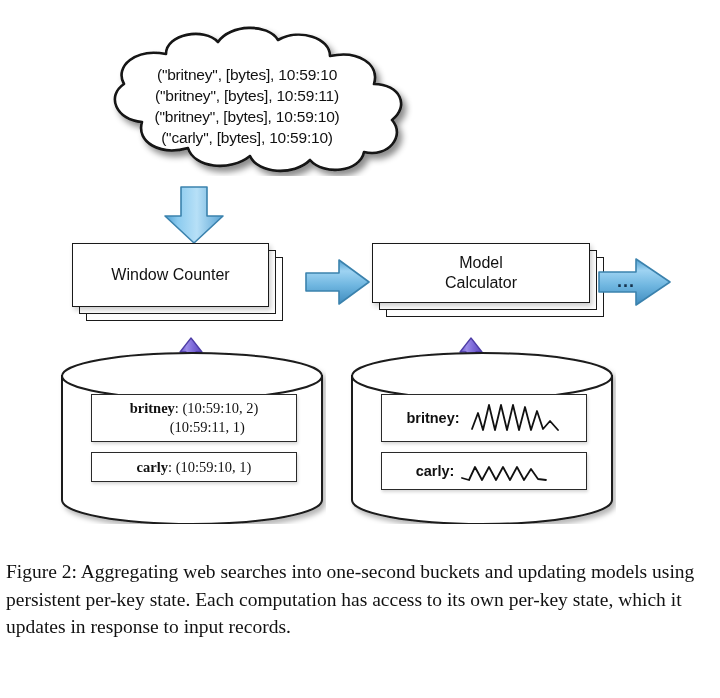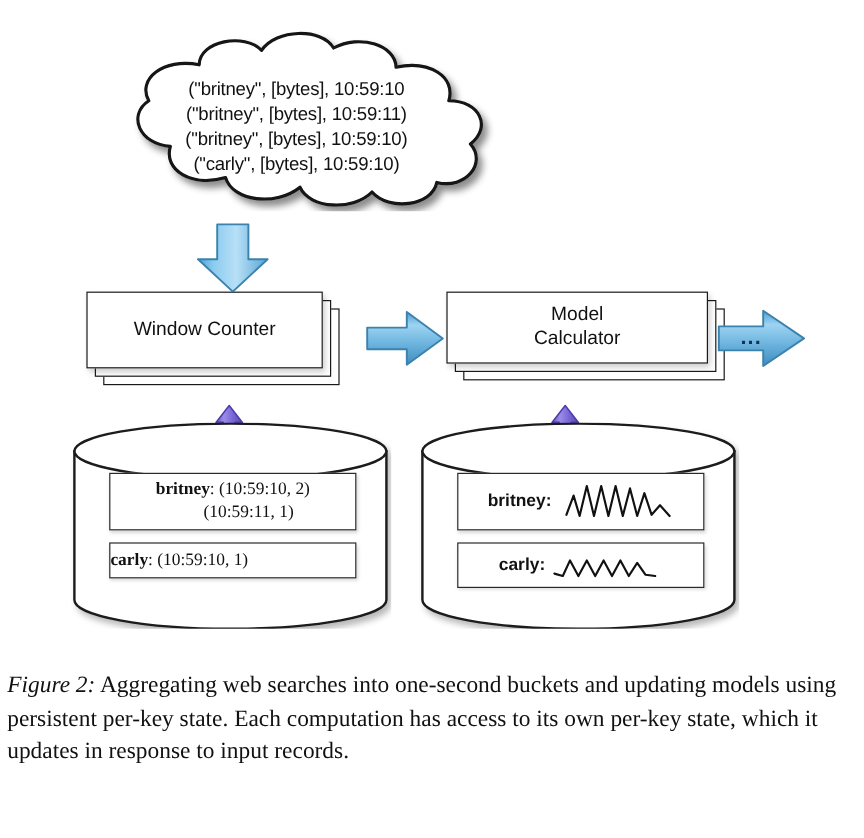--- a/index.html
+++ b/index.html
@@ -122,21 +122,21 @@
   .entry-key { font-weight: bold; }
 
   
   #left-entry-britney {
     left: 33px; top: 42px; width: 206px; height: 48px;
     display: flex; align-items: center; justify-content: center;
   }
   #left-entry-britney .entry-text { text-align: left; }
   #left-entry-carly {
     left: 33px; top: 100px; width: 206px; height: 30px;
-    display: flex; align-items: center; justify-content: flex-start;
+    display: flex; align-items: center; justify-content: center;
   }
 
   
   #right-entry-britney {
     left: 33px; top: 42px; width: 206px; height: 48px;
     display: flex; align-items: center; justify-content: center; gap: 10px;
   }
   #right-entry-carly {
     left: 33px; top: 100px; width: 206px; height: 38px;
     display: flex; align-items: center; justify-content: center; gap: 6px;
@@ -149,21 +149,21 @@
     position: absolute;
     left: 6px;
     top: 558px;
     width: 708px;
     font-family: "Liberation Serif", serif;
     font-size: 19.5px;
     line-height: 27.5px;
     color: #111;
     text-align: left;
   }
-  #figure-caption .cap-label { white-space: pre; font-style: italic; }
+  #figure-caption .cap-label { white-space: pre; }
 </style>
 </head>
 <body>
 
 <div id="figure-canvas">
 
   <div class="cloud-wrap">
     <svg class="cloud-svg" width="370" height="150" viewBox="0 0 370 150">
       <defs>
         <filter id="cloudShadow" x="-20%" y="-20%" width="150%" height="150%">

